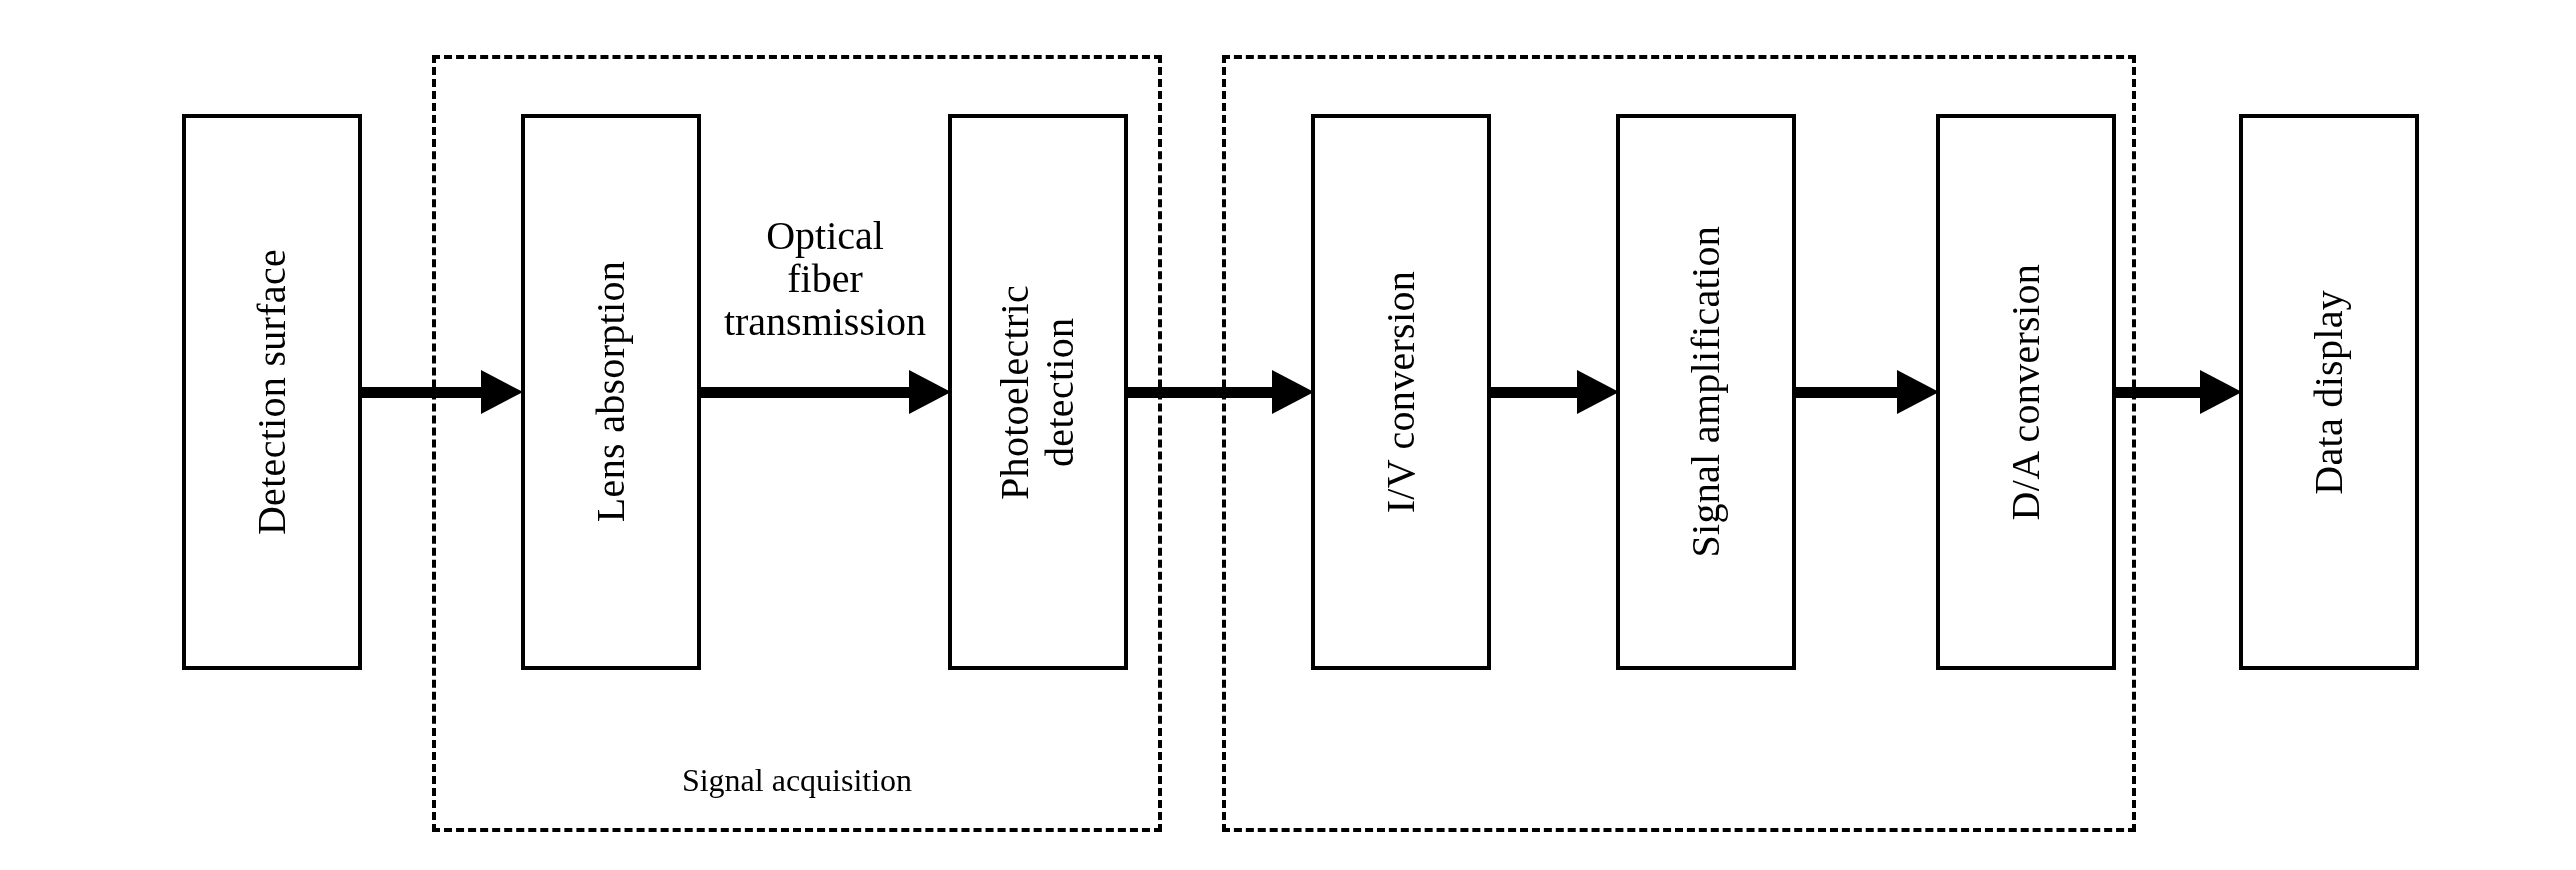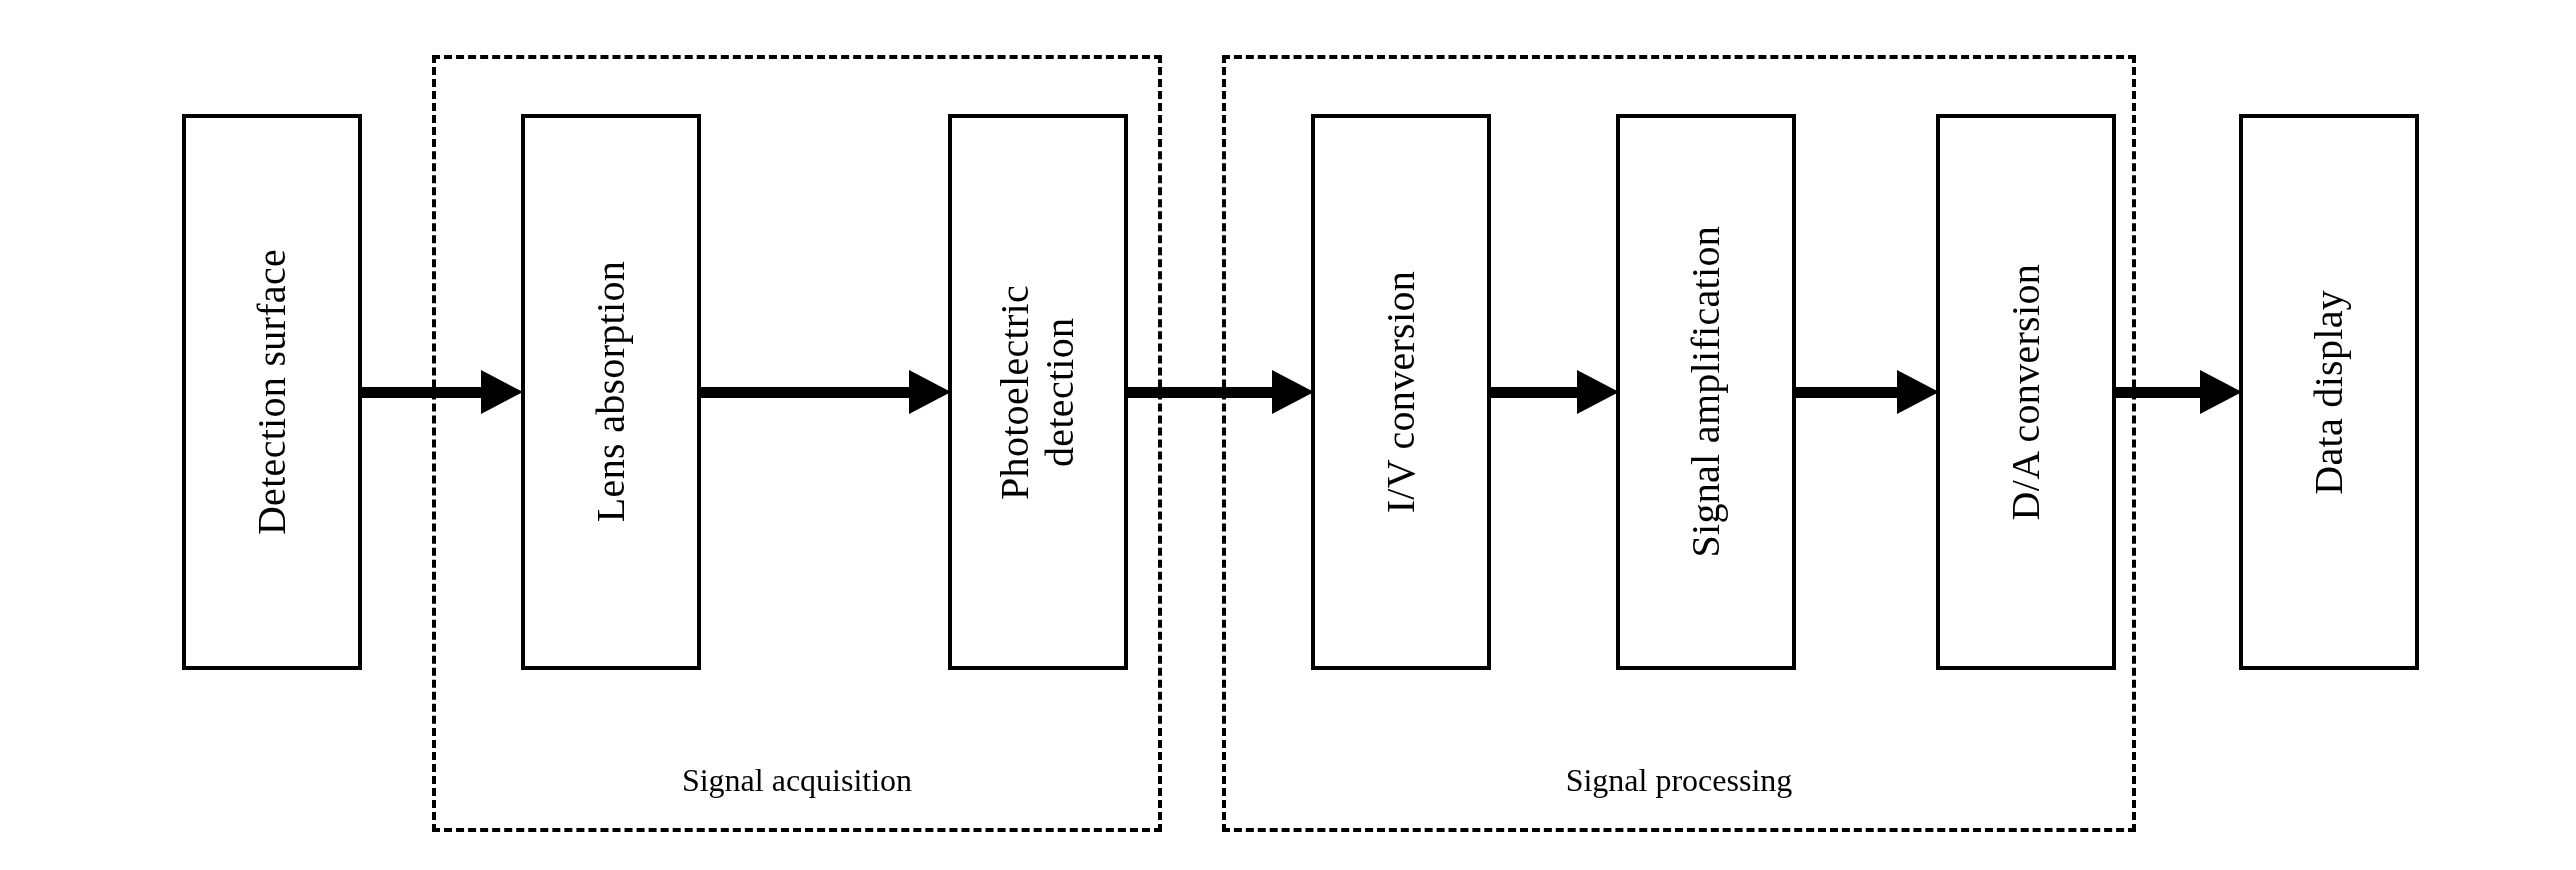--- a/index.html
+++ b/index.html
@@ -32,21 +32,20 @@
   .free-label{position:absolute;text-align:center;font-size:40px;
               line-height:1.08;white-space:pre-line;}
 </style>
 </head>
 <body>
 
 <div class="canvas">
     <div class="group" style="left: 432px; top: 55px; width: 730px; height: 777px;"></div>
     <div class="group-caption" style="left: 432px; width: 730px; top: 764px;">Signal acquisition</div>
     <div class="group" style="left: 1222px; top: 55px; width: 914px; height: 777px;"></div>
-    <div class="group-caption" style="left: 1222px; width: 914px; top: 764px;">Signal processing</div>
     <div class="block" style="left: 182px; top: 114px; width: 180px; height: 556px;">
       <div class="block-label">Detection surface</div>
     </div>
     <div class="block" style="left: 521px; top: 114px; width: 180px; height: 556px;">
       <div class="block-label">Lens absorption</div>
     </div>
     <div class="block" style="left: 948px; top: 114px; width: 180px; height: 556px;">
       <div class="block-label">Photoelectric
 detection</div>
     </div>
@@ -79,14 +78,17 @@
       <div class="head" style="left: 90px;"></div>
     </div>
     <div class="arrow" style="left: 1792px; top: 387px; width: 147px;">
       <div class="shaft" style="width: 108px;"></div>
       <div class="head" style="left: 105px;"></div>
     </div>
     <div class="arrow" style="left: 2112px; top: 387px; width: 130px;">
       <div class="shaft" style="width: 91px;"></div>
       <div class="head" style="left: 88px;"></div>
     </div>
+    <div class="free-label" style="left: 699px; top: 214px; width: 252px;">Optical
+fiber
+transmission</div>
   </div>
 
 
 </body></html>

